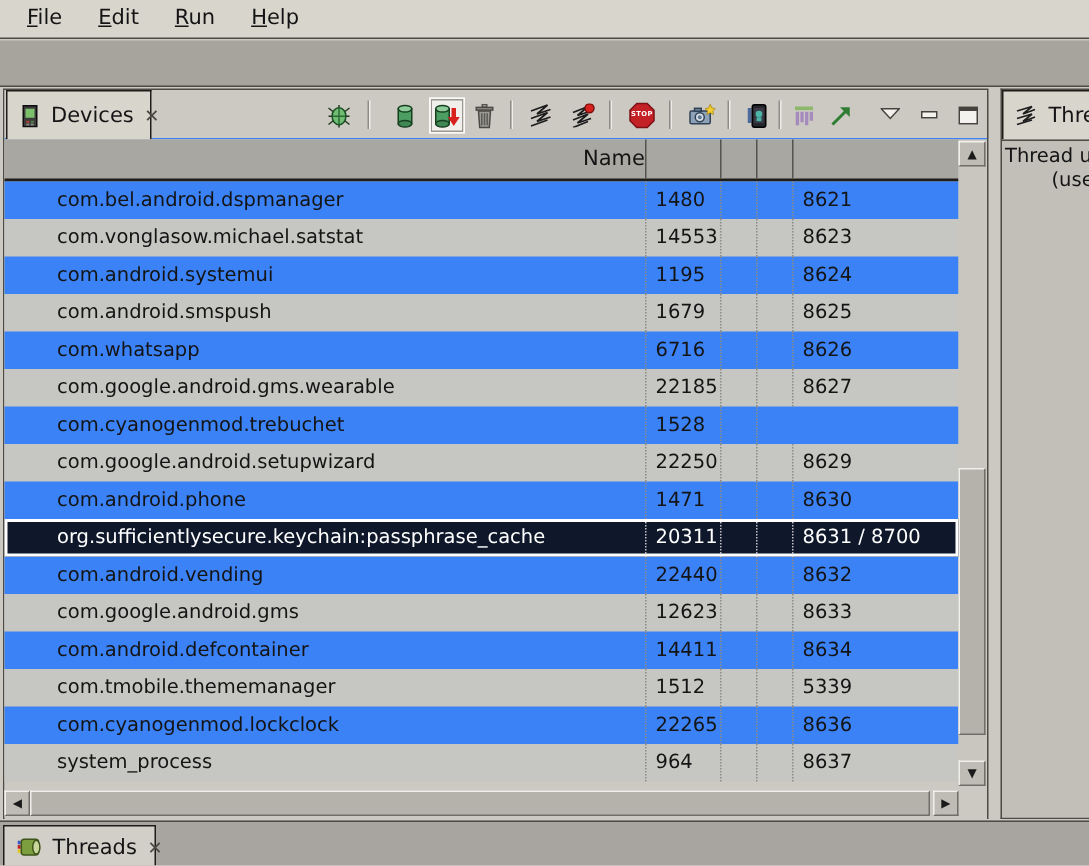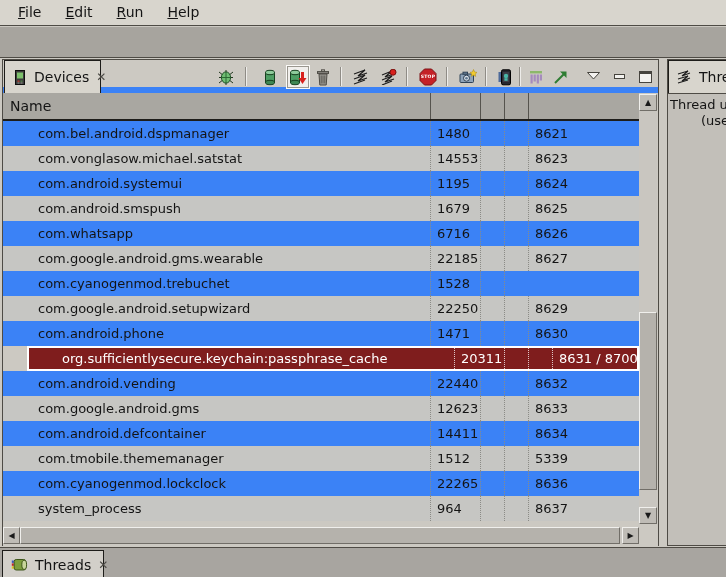--- a/index.html
+++ b/index.html
@@ -23,21 +23,21 @@
   .main-toolbar{
     position:absolute; left:0; top:27px; width:726px; height:31px;
     background:#a7a49e; border-bottom:1px solid #4e4b45;
   }
 
   
   .devices-panel{
     position:absolute; left:2px; top:59px; width:657px; height:487px;
     border:1px solid #4e4b45; background:#ccc9c2;
   }
-  .tabbar{ position:absolute; left:0; top:0; width:100%; height:33px; background:#ccc9c2; border-bottom:6px solid #3b82f6; }
+  .tabbar{ position:absolute; left:0; top:0; width:100%; height:33px; background:#ccc9c2; border-bottom:1px solid #3b82f6; }
   .tab{
     position:absolute; top:0; height:33px; background:#d8d5cd;
     border:1px solid #1d1c19; border-bottom:none;
     display:flex; align-items:center; padding:0 8px; font-size:14px; gap:7px;
   }
   .tab-devices{ left:1px; width:97px; }
   .close-x{ font-size:12px; font-weight:bold; color:#4a4843; line-height:1; cursor:default; }
 
   
   .vtb{ position:absolute; top:0; height:33px; }
@@ -46,30 +46,30 @@
   .tsep{ position:absolute; top:7px; width:2px; height:19px; border-left:1px solid #8f8c86; border-right:1px solid #eeedea; }
   .wbtn{ position:absolute; top:10px; display:flex; align-items:center; justify-content:center; }
 
   
   .table-area{ position:absolute; left:0; top:33px; width:655px; height:453px; background:#ccc9c2; }
   .thead{
     position:absolute; left:0; top:0; width:636px; height:28px;
     background:#a9a7a1; border-bottom:2px solid #1e1d1a; display:flex; font-size:14px;
   }
   .th{ height:26px; line-height:26px; }
-  .th-name{ width:427px; padding-left:7px; }
+  .th-name{ width:427px; padding-left:7px;text-align:right; }
   .th-pid{ width:50px; border-left:1px solid #55534d; }
   .th-c3{ width:24px; border-left:1px solid #55534d; }
   .th-c4{ width:24px; border-left:1px solid #55534d; }
   .th-port{ flex:1; border-left:1px solid #55534d; }
 
   .rows{ position:absolute; left:0; top:28px; width:636px; height:400px; }
   .row{ display:flex; height:25px; line-height:25px; background:#3b82f6; }
   .row.dark{ background:#c6c6c3; }
-  .row.selected{ background:#7f1d1d; color:#ffffff; outline:2px solid #ffffff; outline-offset:-2px; position:relative; z-index:2;margin-left:24px; }
+  .row.selected{ background:#0f172a; color:#ffffff; outline:2px solid #ffffff; outline-offset:-2px; position:relative; z-index:2; }
   .cell{ overflow:hidden; white-space:nowrap; }
   .cell-name{ width:427px; padding-left:35px; }
   .cell-pid{ width:50px; padding-left:6px; border-left:1px dotted #8b8b86; }
   .cell-c3{ width:24px; border-left:1px dotted #8b8b86; }
   .cell-c4{ width:24px; border-left:1px dotted #8b8b86; }
   .cell-port{ flex:1; padding-left:6px; border-left:1px dotted #8b8b86; }
   .row.selected .cell{ border-left-color:rgba(255,255,255,.75); }
 
   
   .sb-btn{

